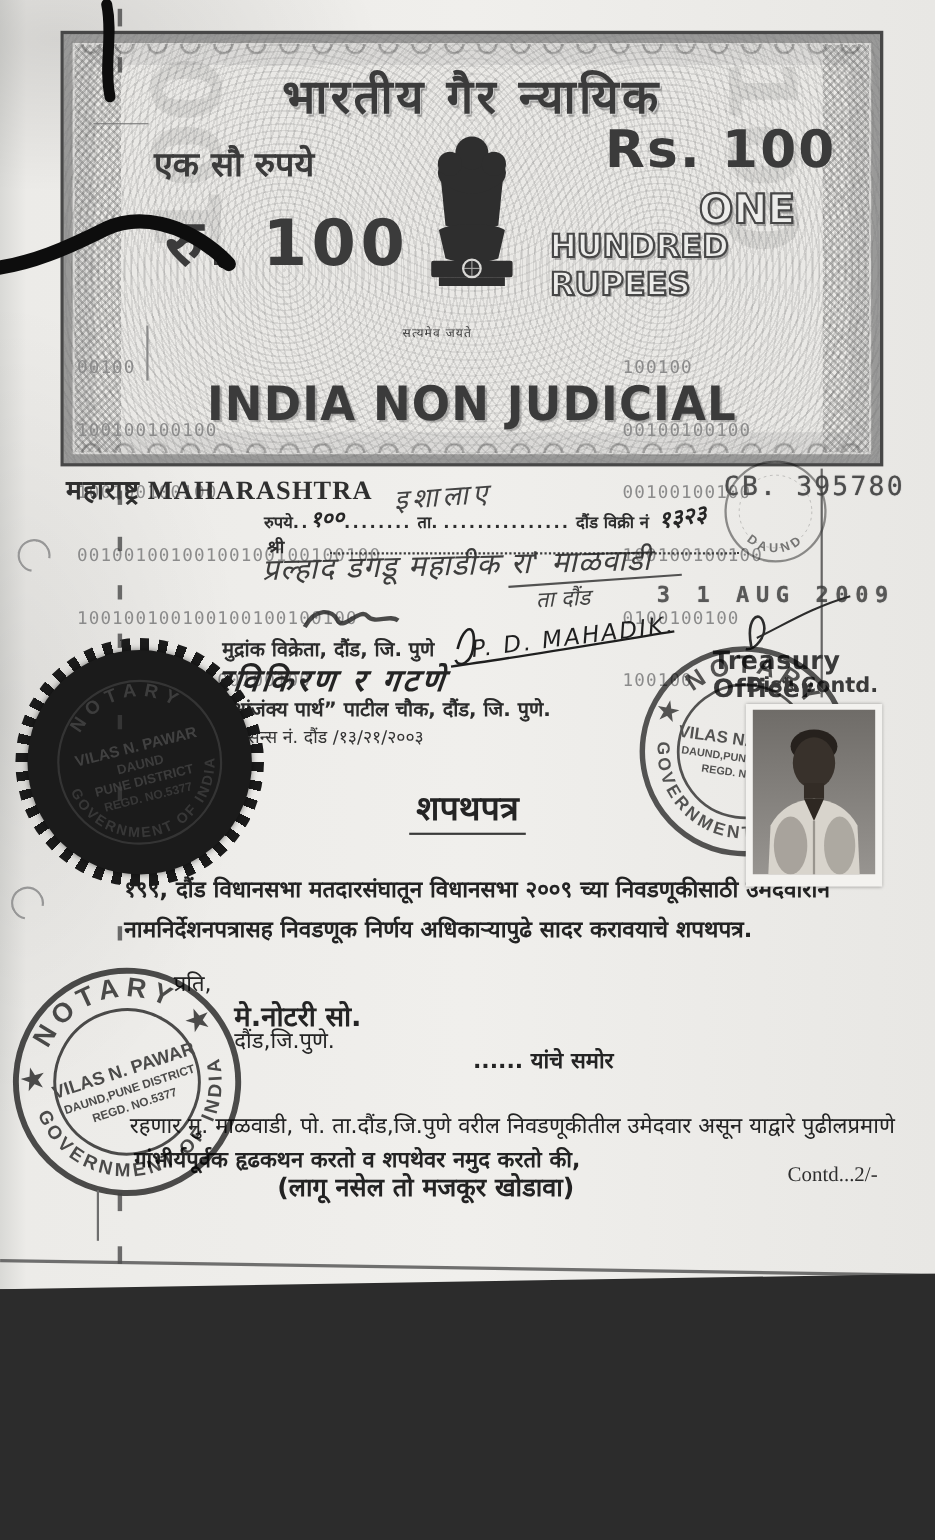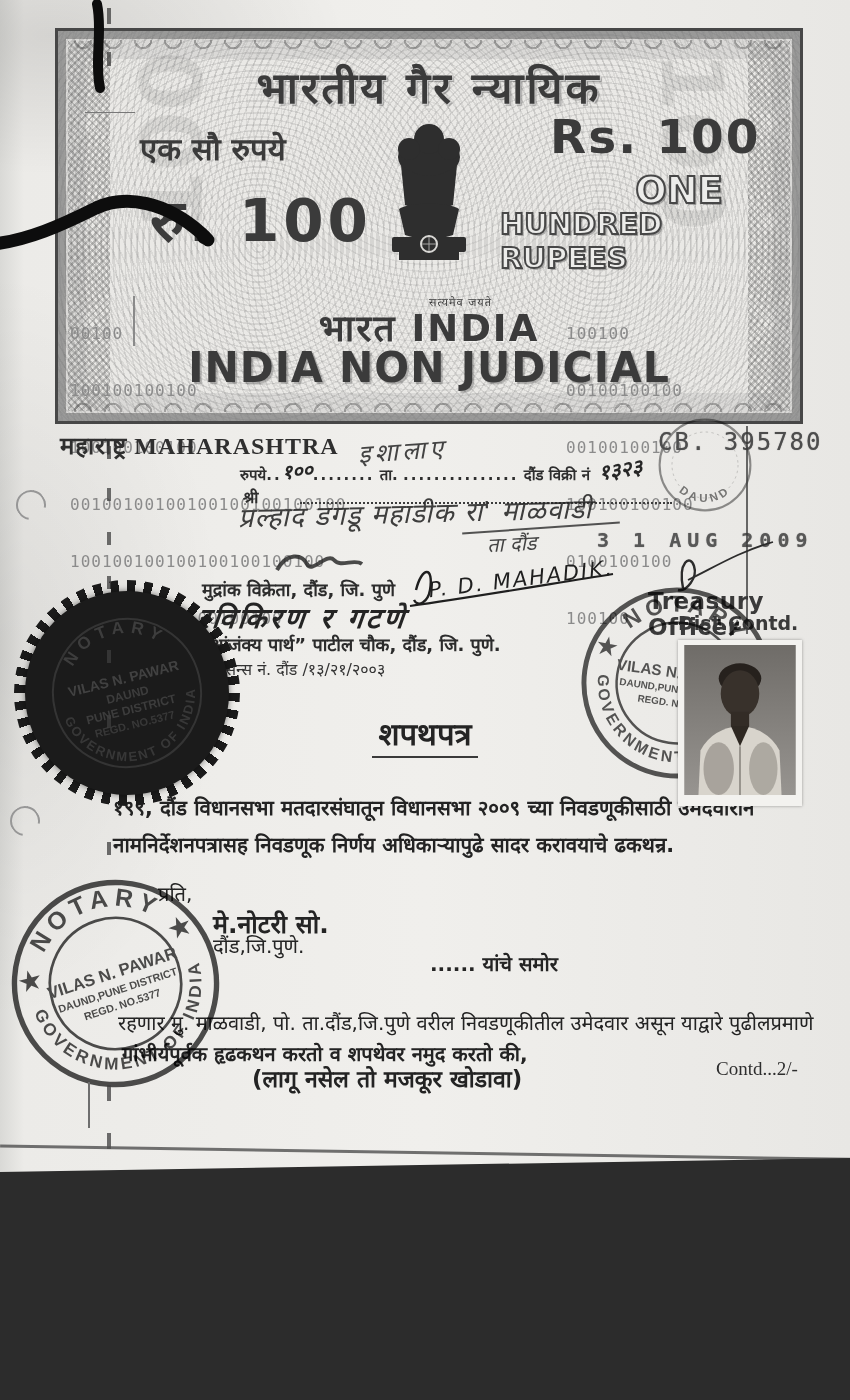--- a/index.html
+++ b/index.html
@@ -100,26 +100,25 @@
           <rect x="24" y="124" width="74" height="15" rx="2"></rect>
           <rect x="31" y="139" width="60" height="8"></rect>
         </g>
         <circle cx="61" cy="131" r="8" fill="none" stroke="#d9d8d5" stroke-width="2"></circle>
         <g stroke="#d9d8d5" stroke-width="1" opacity=".7">
           <line x1="61" y1="123" x2="61" y2="139"></line>
             <line x1="53" y1="131" x2="69" y2="131"></line>
         </g>
       </svg>
     </div>
-    <div class="abs stamp-ink dev" style="left:308px;top:263px;width:126px;text-align:right;font-size:11px;letter-spacing:1px">सत्यमेव जयते</div>
+    <div class="abs stamp-ink dev" style="left:308px;top:263px;width:126px;text-align:left;font-size:11px;letter-spacing:1px">सत्यमेव जयते</div>
 
     <div class="abs outline-txt" style="left:505px;top:138px;width:160px;text-align:right;font-size:37px;font-weight:bold">ONE</div>
     <div class="abs outline-txt" style="left:442px;top:176px;width:296px;font-size:29px;font-weight:bold;letter-spacing:0">HUNDRED RUPEES</div>
 
-    <div class="abs stamp-ink dev" style="left:0;top:270px;width:100%;text-align:center;font-size:37px;font-weight:bold;letter-spacing:2px;text-shadow:1px 1px 0 rgba(255,255,255,.5)">भारत INDIA</div>
     <div class="abs stamp-ink" style="left:0;top:312px;width:100%;text-align:center;font-size:41px;font-weight:bold;letter-spacing:1px;transform:scaleY(1.05);text-shadow:2px 2px 1px rgba(70,70,70,.35)">INDIA NON JUDICIAL</div>
   </div>
 
   <div class="abs serif" style="left:60px;top:428px;font-size:24px;font-weight:bold;color:#2f2f2f;letter-spacing:1px">महाराष्ट्र MAHARASHTRA</div>
 
   <svg class="abs stamp-svg" style="left:642px;top:413px" width="126" height="104" viewBox="0 0 126 126">
     <circle cx="63" cy="63" r="55" fill="none" stroke="#5c5c5c" stroke-width="2.5" opacity=".65"></circle>
     <circle cx="63" cy="63" r="40" fill="none" stroke="#6a6a6a" stroke-width="1" opacity=".35" stroke-dasharray="3 4"></circle>
     <defs>
         <path id="daundArc" d="M 18,63 A 45,45 0 0 0 108,63"></path>
@@ -170,21 +169,21 @@
     <path d="M60,40 C85,28 110,12 145,2" fill="none" stroke="#2c2c2c" stroke-width="1.8"></path>
   </svg>
   <div class="abs" style="left:648px;top:588px;font-size:23px;font-weight:bold;color:#3a3a3a;letter-spacing:0.5px">Treasury Officer</div>
   <div class="abs" style="left:678px;top:612px;font-size:19px;font-weight:bold;color:#3a3a3a">Dist.Contd.</div>
 
   <div class="abs dev" style="left:0;top:712px;width:100%;text-align:center">
     <span style="font-size:31px;font-weight:bold;color:#242424;border-bottom:2px solid #3a3a3a;padding:0 6px 4px">शपथपत्र</span>
   </div>
 
   <div class="abs dev" style="left:113px;top:793px;width:716px;font-size:20.5px;font-weight:600;color:#232323">१९९, दौंड विधानसभा मतदारसंघातून  विधानसभा २००९ च्या निवडणूकीसाठी उमेदवाराने</div>
-  <div class="abs dev" style="left:113px;top:830px;width:716px;font-size:20.5px;font-weight:600;color:#232323">नामनिर्देशनपत्रासह निवडणूक निर्णय अधिकाऱ्यापुढे सादर करावयाचे ढकथन्र.</div>
+  <div class="abs dev" style="left:113px;top:830px;width:716px;font-size:20.5px;font-weight:600;color:#232323">नामनिर्देशनपत्रासह निवडणूक निर्णय अधिकाऱ्यापुढे सादर करावयाचे शपथपत्र.</div>
 
   <div class="abs dev" style="left:158px;top:880px;font-size:20px;font-weight:400;color:#242424">प्रति,</div>
   <div class="abs dev" style="left:213px;top:906px;font-size:25px;font-weight:600;color:#242424">मे.नोटरी सो.</div>
   <div class="abs dev" style="left:213px;top:932px;font-size:20px;font-weight:400;color:#242424">दौंड,जि.पुणे.</div>
   <div class="abs dev" style="left:430px;top:950px;font-size:20px;font-weight:600;color:#242424">...... यांचे समोर</div>
 
   <div class="abs dev" style="left:118px;top:1009px;width:716px;font-size:20px;font-weight:400;color:#232323">रहणार मु. माळवाडी, पो. ता.दौंड,जि.पुणे वरील निवडणूकीतील उमेदवार असून याद्वारे पुढीलप्रमाणे</div>
   <div class="abs dev" style="left:122px;top:1040px;width:716px;font-size:20px;font-weight:600;color:#232323">गांभीर्यपूर्वक हृढकथन करतो व शपथेवर नमुद करतो की,</div>
   <div class="abs dev" style="left:252px;top:1062px;font-size:23px;font-weight:600;color:#232323">(लागू नसेल तो मजकूर खोडावा)</div>
   <div class="abs serif" style="left:716px;top:1058px;font-size:19px;color:#2e2e2e">Contd...2/-</div>

